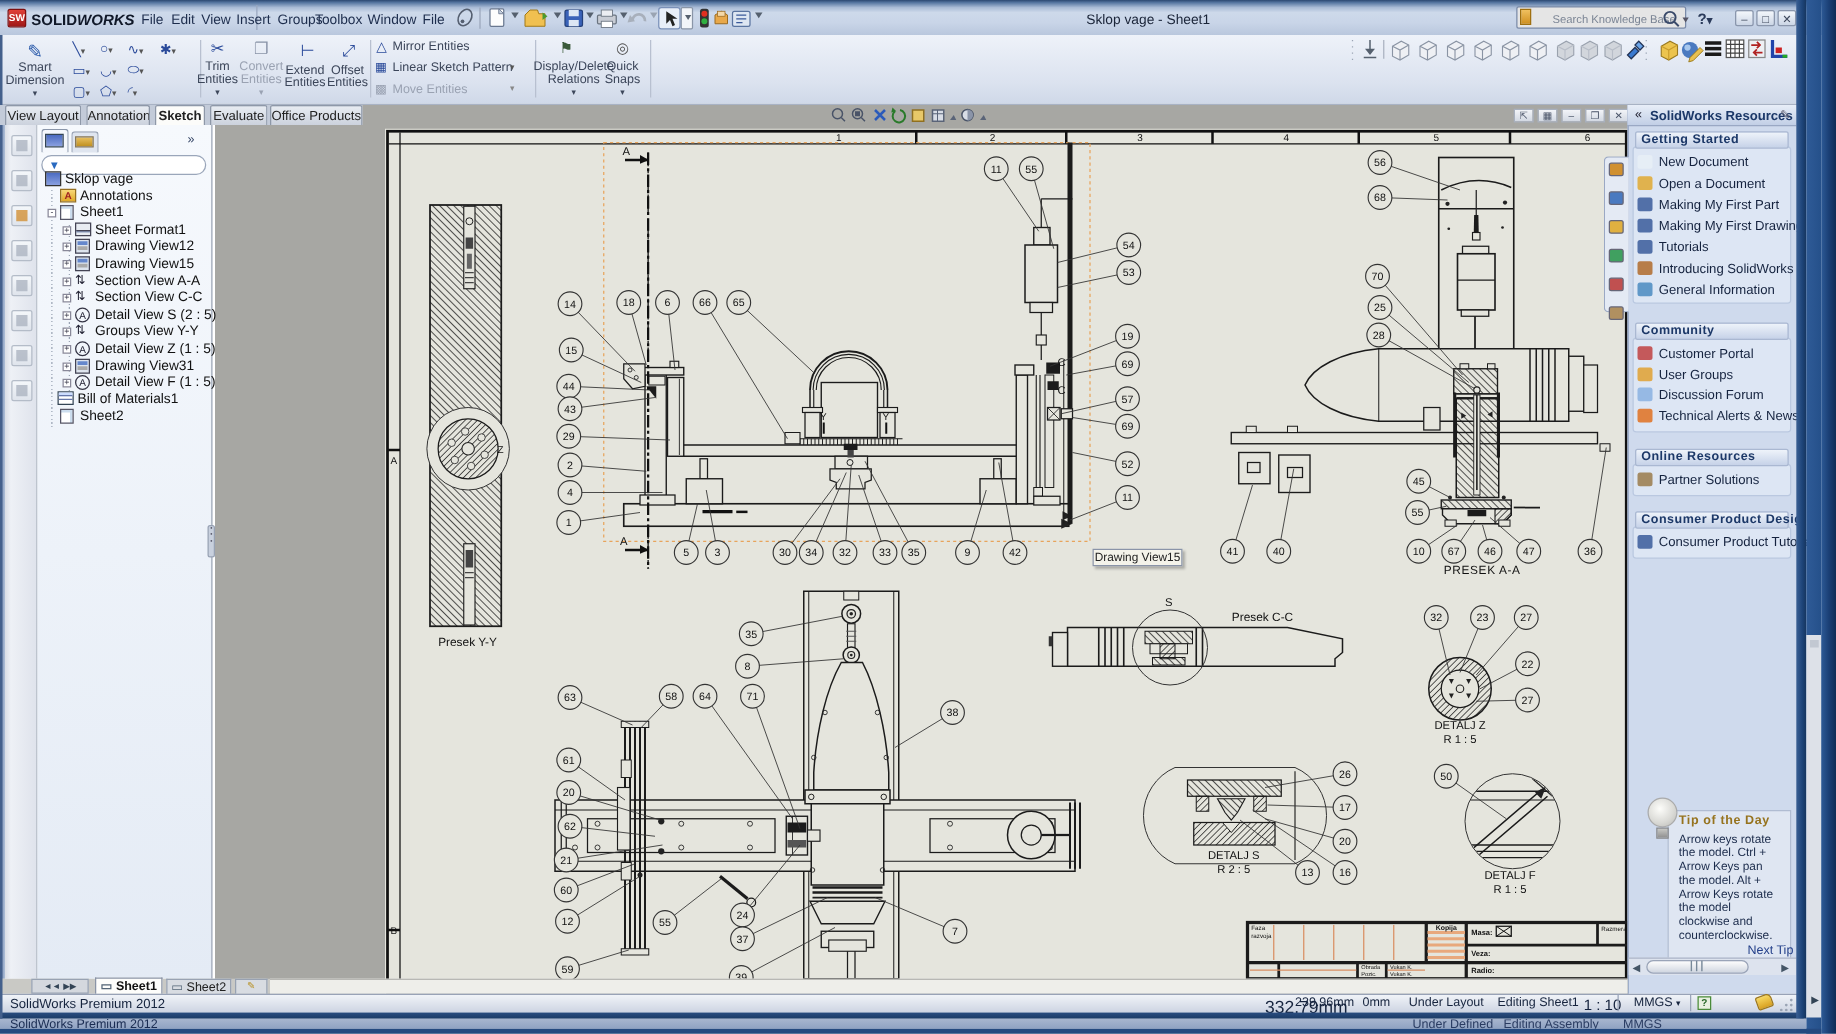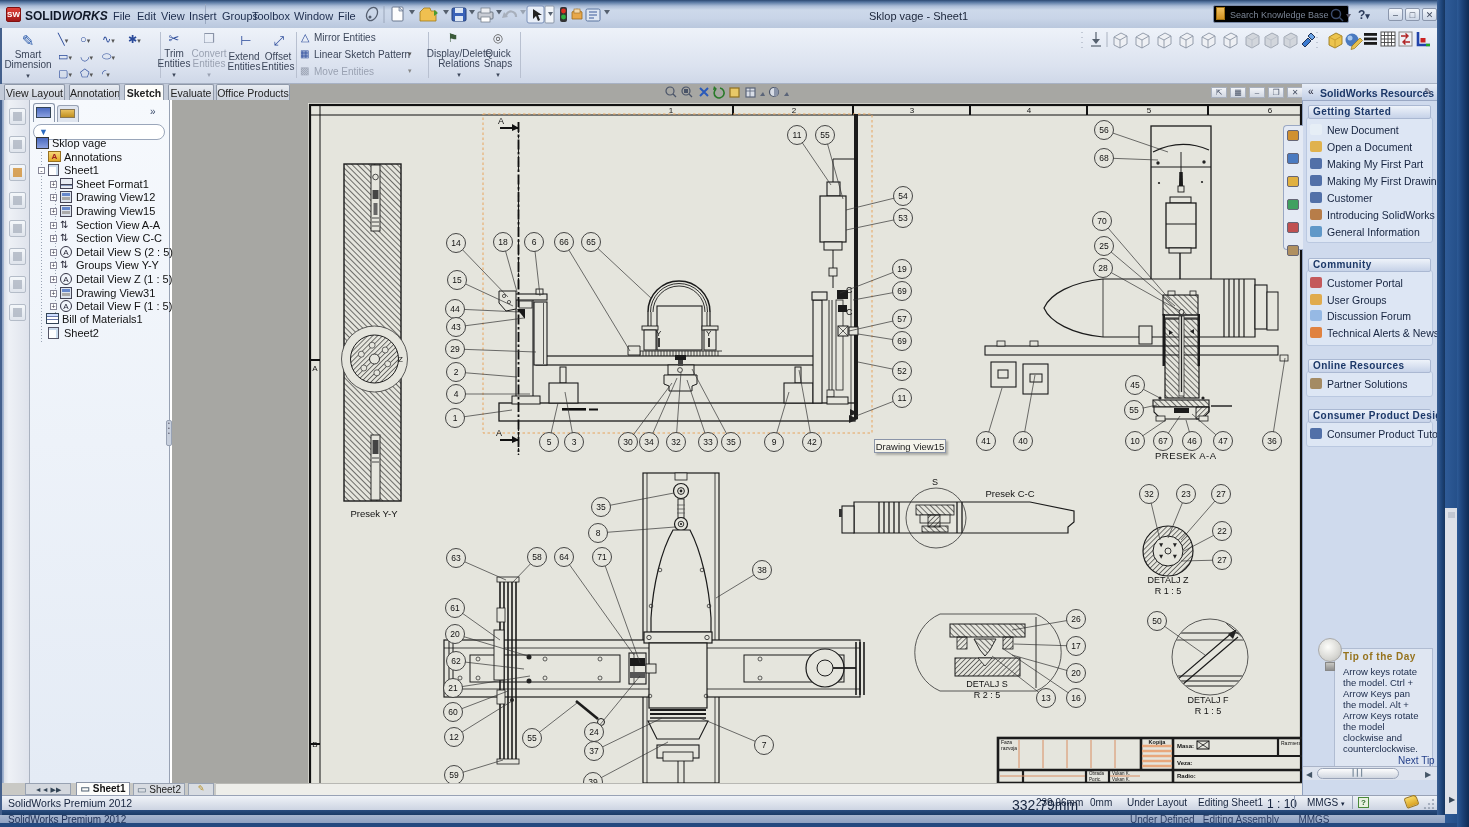--- a/index.html
+++ b/index.html
@@ -62,21 +62,21 @@
       <circle cx="199.5" cy="7" r="2.4" fill="#e03020"></circle>
       <circle cx="199.5" cy="13" r="2.4" fill="#30b040"></circle>
 <path d="M208 8 l5 -3 5 3 0 7 -10 0 z" fill="#e8a84a" stroke="#9a6a20" stroke-width="0.8"></path>
       <rect x="210" y="5" width="6" height="4" fill="#f4d8a8" stroke="#9a6a20" stroke-width="0.6"></rect>
 <rect x="222" y="5" width="14" height="12" rx="1.5" fill="#dde6f2" stroke="#5a74a0"></rect>
       <path d="M225 8 l8 0 m-8 3 l8 0 m-8 3 l5 0" stroke="#3a5a9a" stroke-width="1"></path>
 <path d="M240 6 l6 0 -3 4.5 z" fill="#55606e"></path>
 </g>
   </svg>
 <div class="abs" style="left:869px;top:10px;font-size:11px;color:#1a2438">Sklop vage - Sheet1</div>
-<div class="abs" style="left:1213px;top:5px;width:136px;height:18px;background:#000000;border:1px solid #7a8aa8;border-radius:2px;font-size:9px;color:#7a8494;padding:4px 0 0 16px">Search Knowledge Base</div>
+<div class="abs" style="left:1213px;top:5px;width:136px;height:18px;background:#e5e5e5;border:1px solid #7a8aa8;border-radius:2px;font-size:9px;color:#7a8494;padding:4px 0 0 28px">Search Knowledge Base</div>
 <div class="abs" style="left:1216px;top:7px;width:9px;height:13px;background:linear-gradient(#f0c060,#d09020);border:1px solid #a07010"></div>
 <svg class="abs" style="left:1330px;top:8px" width="22" height="14">
     <circle cx="6" cy="6" r="4.5" fill="none" stroke="#3a4a6a" stroke-width="1.5"></circle>
     <line x1="9" y1="9" x2="13" y2="13" stroke="#3a4a6a" stroke-width="1.5"></line>
     <path d="M16 6 l5 0 -2.5 4 z" fill="#556"></path>
   </svg>
 <div class="abs" style="left:1358px;top:8px;font-size:12px;color:#2a3a5a;font-weight:bold">?<span style="font-size:9px">▾</span></div>
 <div class="abs" style="left:1388px;top:8px;width:15px;height:13px;border:1px solid #8a96ac;border-radius:2px;background:linear-gradient(#f4f7fb,#ccd6e6);font-size:9px;text-align:center;line-height:12px;color:#404a5e">–</div>
 <div class="abs" style="left:1405px;top:8px;width:15px;height:13px;border:1px solid #8a96ac;border-radius:2px;background:linear-gradient(#f4f7fb,#ccd6e6);font-size:9px;text-align:center;line-height:12px;color:#404a5e">□</div>
 <div class="abs" style="left:1422px;top:8px;width:15px;height:13px;border:1px solid #8a96ac;border-radius:2px;background:linear-gradient(#f4f7fb,#ccd6e6);font-size:9px;text-align:center;line-height:12px;color:#404a5e">✕</div>
@@ -960,21 +960,21 @@
 <div class="abs" style="left:1310px;top:157px;width:124px;height:15px">
     <span style="position:absolute;left:0;top:1px;width:12px;height:11px;background:#3a5a9a;border-radius:2px;opacity:0.85"></span>
     <span class="tpi" style="position:absolute;left:17px;top:1px">Making My First Part</span>
   </div>
 <div class="abs" style="left:1310px;top:174px;width:124px;height:15px">
     <span style="position:absolute;left:0;top:1px;width:12px;height:11px;background:#3a5a9a;border-radius:2px;opacity:0.85"></span>
     <span class="tpi" style="position:absolute;left:17px;top:1px">Making My First Drawing</span>
   </div>
 <div class="abs" style="left:1310px;top:191px;width:124px;height:15px">
     <span style="position:absolute;left:0;top:1px;width:12px;height:11px;background:#3a5a9a;border-radius:2px;opacity:0.85"></span>
-    <span class="tpi" style="position:absolute;left:17px;top:1px">Customer</span>
+    <span class="tpi" style="position:absolute;left:17px;top:1px">Tutorials</span>
   </div>
 <div class="abs" style="left:1310px;top:208px;width:124px;height:15px">
     <span style="position:absolute;left:0;top:1px;width:12px;height:11px;background:#b06a2a;border-radius:2px;opacity:0.85"></span>
     <span class="tpi" style="position:absolute;left:17px;top:1px">Introducing SolidWorks</span>
   </div>
 <div class="abs" style="left:1310px;top:225px;width:124px;height:15px">
     <span style="position:absolute;left:0;top:1px;width:12px;height:11px;background:#4a8ac0;border-radius:2px;opacity:0.85"></span>
     <span class="tpi" style="position:absolute;left:17px;top:1px">General Information</span>
   </div>
 <div class="abs" style="left:1308px;top:258px;width:123px;height:14px;background:linear-gradient(#eef3fa,#c6d2e8);border:1px solid #aab8d2;border-radius:2px">

